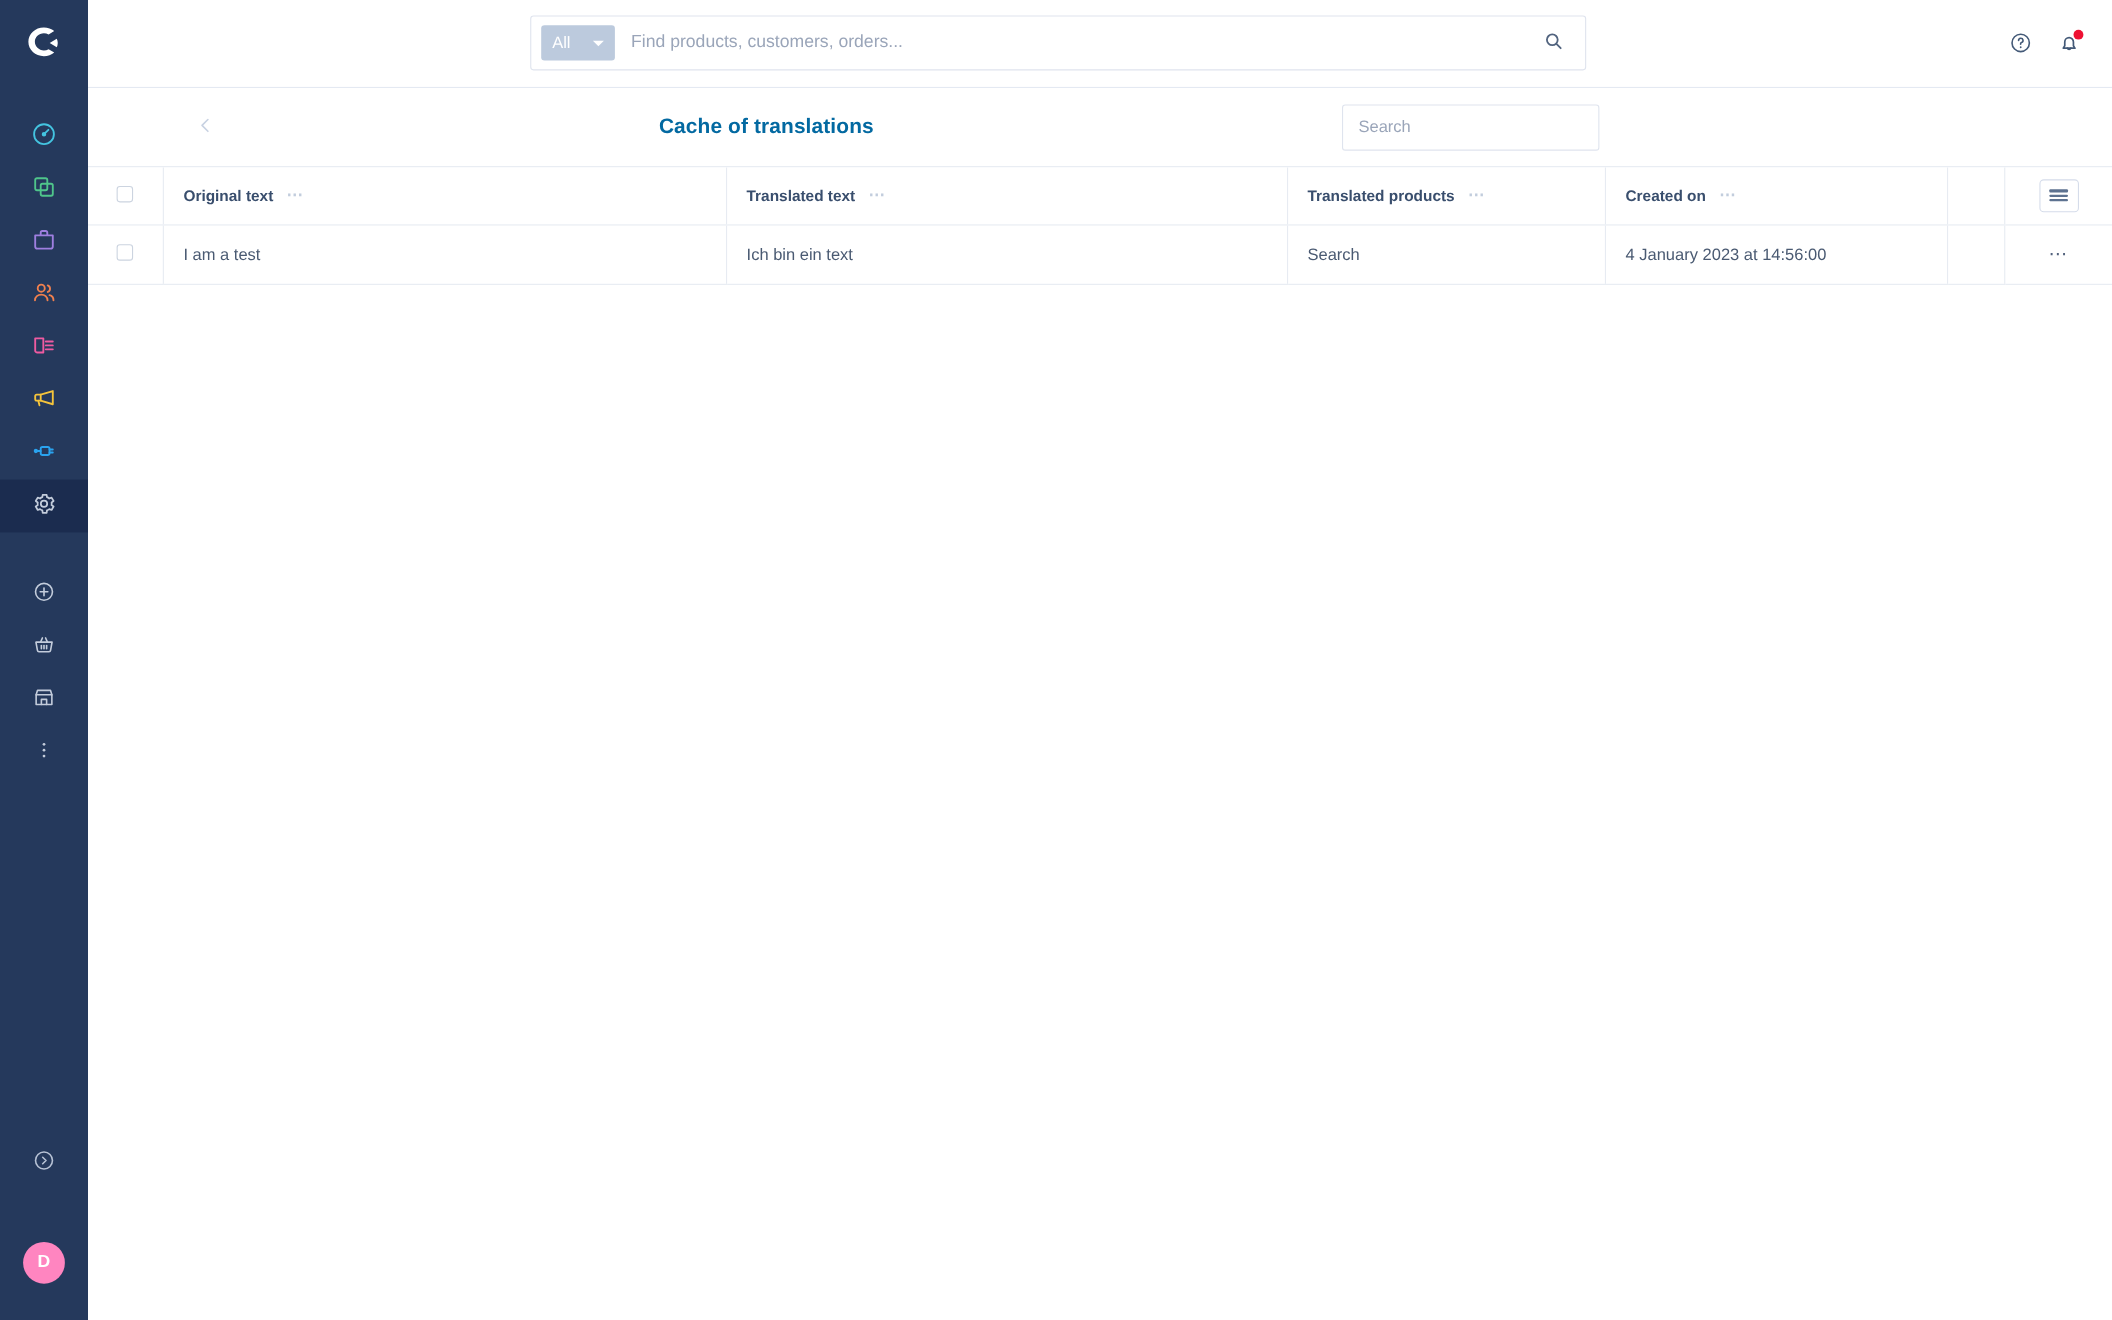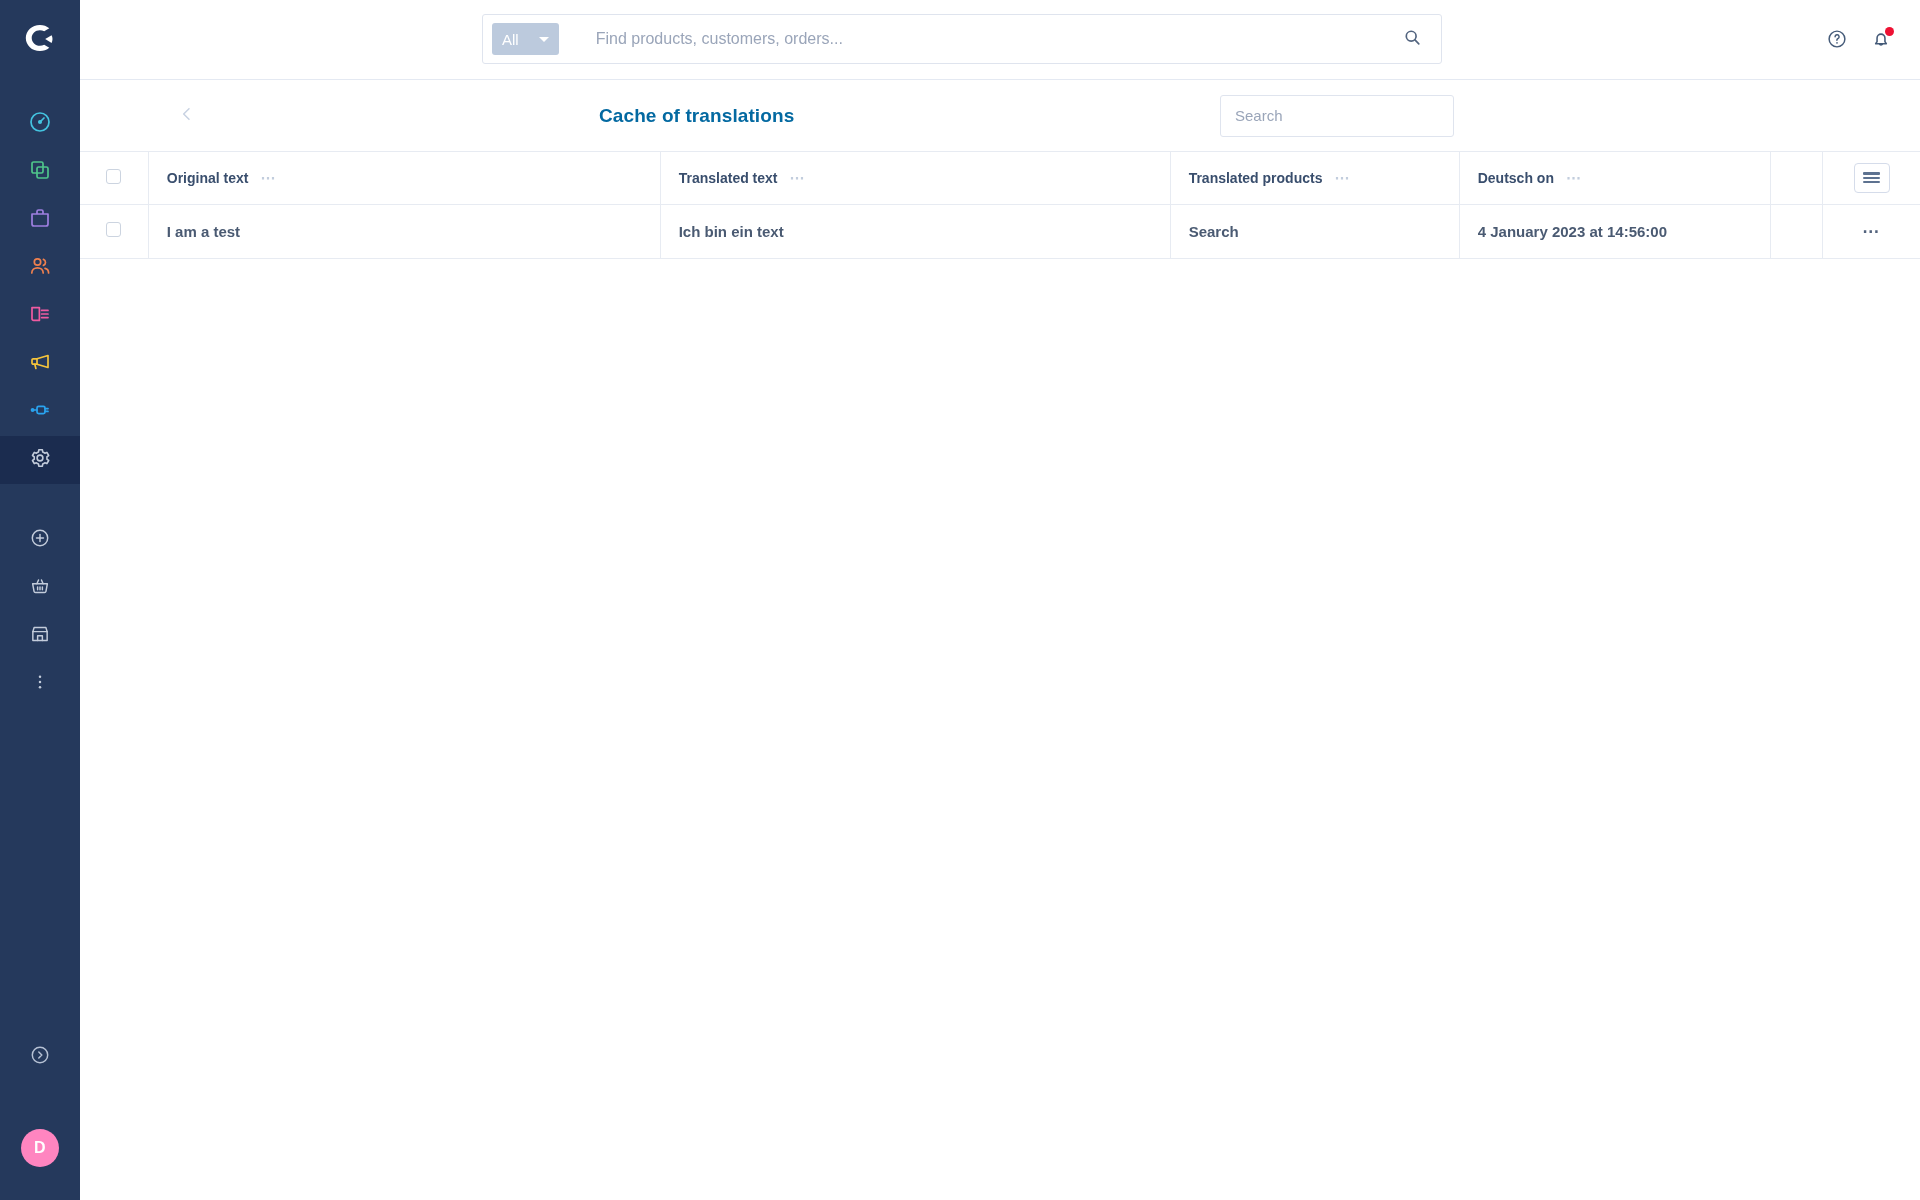--- a/index.html
+++ b/index.html
@@ -71,21 +71,21 @@
     margin-left: 9px;
     background: #bccadd; color: #ffffff;
     height: 32px; min-width: 62px; border-radius: 3px;
     display: flex; align-items: center; justify-content: center; gap: 20px;
     font-size: 15px; padding: 0 10px;
   }
   .scope-caret { width: 0; height: 0; border-left: 5px solid transparent; border-right: 5px solid transparent; border-top: 5px solid #ffffff; }
   .global-search-input {
     flex: 1 1 auto; border: 0; outline: none; background: transparent;
     font-family: "Liberation Sans", sans-serif;
-    font-size: 16px; color: #40506b; margin-left: 37px; padding-right: 18px;
+    font-size: 16px; color: #40506b; margin-left: 15px; padding-right: 18px;
   }
   .global-search-input::placeholder { color: #9aa5b9; }
   .search-submit {
     width: 58px; height: 48px; display: flex; align-items: center; justify-content: center;
     background: transparent; border: 0; cursor: pointer;
   }
   .topbar-right {
     position: absolute; right: 28px; top: 0; height: 80px;
     display: flex; align-items: center; gap: 22px;
   }
@@ -162,21 +162,20 @@
     width: 36px; height: 30px; border: 1px solid #d5dcea; border-radius: 4px;
     background: #fff; display: flex; align-items: center; justify-content: center;
     gap: 2px; flex-direction: column; cursor: pointer; margin: 0 auto;
   }
   .filter-btn i { display: block; width: 17px; height: 2.4px; background: #5d7290; border-radius: 1px; }
 
   table.grid tbody td {
     height: 54px; vertical-align: middle;
     font-size: 15px; color: #4a5a72;
     padding: 0 18px;
-    font-weight: bold;
   }
   .row-actions { text-align: center !important; }
   .row-dots { color: #53637d; font-size: 17px; letter-spacing: 1.5px; cursor: pointer; line-height: 1; }
 </style>
 </head>
 <body>
 
 <div class="app">
 
   <nav class="sidebar">
@@ -421,21 +420,21 @@
               </span>
             </th>
             <th class="vline">
               <span class="th-inner">
                 <span>Translated products</span>
                 <span class="dots-static">⋯</span>
               </span>
             </th>
             <th class="vline">
               <span class="th-inner">
-                <span>Deutsch on</span>
+                <span>Created on</span>
                 <span class="dots-static">⋯</span>
               </span>
             </th>
             <th class="vline"></th>
             <th class="vline">
               <span class="filter-btn">
                 <i></i>
                 <i></i>
                 <i></i>
               </span>

